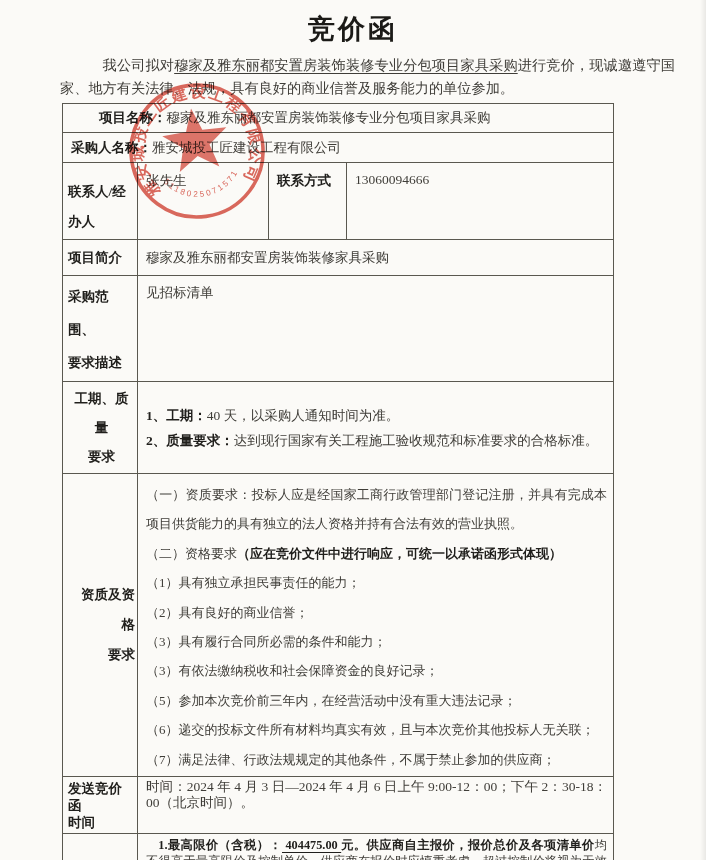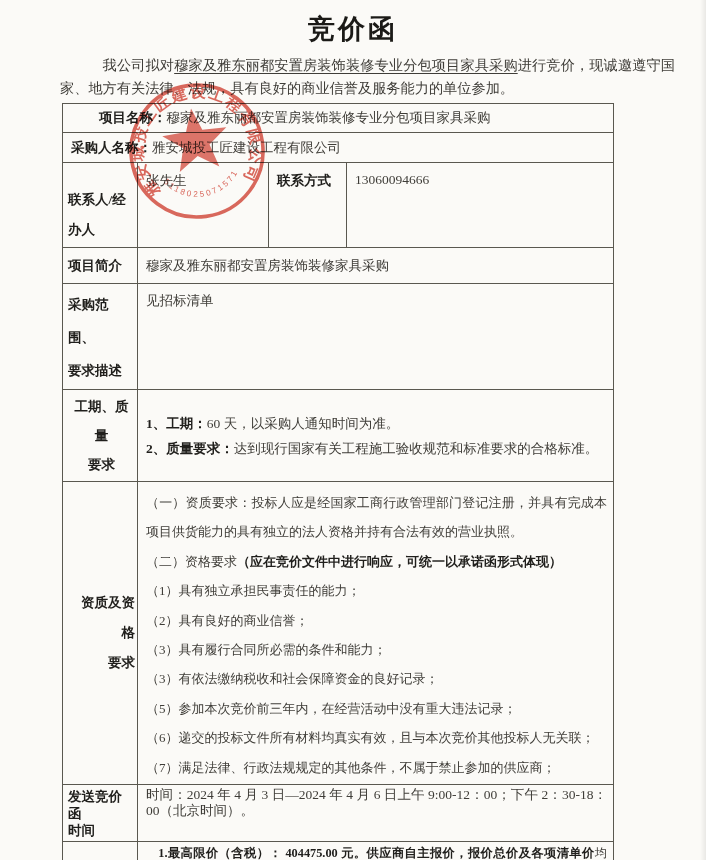--- a/index.html
+++ b/index.html
@@ -56,21 +56,21 @@
     padding:2px 2px 2px 5px;
     line-height:31px;
   }
   .b{font-weight:bold;color:var(--bold-ink);}
   .u{text-decoration:underline;text-underline-offset:3px;}
   p.ln{margin:0;text-align:justify;}
   
   tr.r1 td{height:29px;padding-left:36px;}
   tr.r2 td{height:30px;}
   tr.r3 td{height:60px;vertical-align:top;padding-top:9px;}
-  tr.r3 td.labelcell{line-height:30px;padding-top:22px;border-radius:20px;}
+  tr.r3 td.labelcell{line-height:30px;padding-top:14px;border-radius:20px;}
   tr.r4 td{height:30px;}
   tr.r5 td{height:62px;vertical-align:top;padding-top:8px;}
   tr.r5 td.labelcell{line-height:33px;padding-top:4px;}
   tr.r6 td{height:60px;}
   tr.r6 td.labelcell{text-align:center;line-height:29px;}
   tr.r6 p.ln{line-height:25px;}
   tr.r7 td{height:298px;}
   tr.r7 td.labelcell{text-align:right;line-height:30px;}
   tr.r7 td.content{vertical-align:top;padding-top:6px;}
   tr.r7 p.ln{line-height:29.4px;font-size:13px;}
@@ -131,21 +131,21 @@
     </tr>
     <tr class="r5">
       <td class="labelcell lbl">采购范围、
 要求描述</td>
       <td colspan="3">见招标清单</td>
     </tr>
     <tr class="r6">
       <td class="labelcell lbl">工期、质量
 要求</td>
       <td colspan="3" class="content">
-            <p class="ln"><span class="b">1、工期：</span><span>60 天，以采购人通知时间为准。</span></p>
+            <p class="ln"><span class="b">1、工期：</span><span>40 天，以采购人通知时间为准。</span></p>
             <p class="ln"><span class="b">2、质量要求：</span><span>达到现行国家有关工程施工验收规范和标准要求的合格标准。</span></p>
           </td>
     </tr>
     <tr class="r7">
       <td class="labelcell lbl">资质及资格
 要求</td>
       <td colspan="3" class="content">
             <p class="ln"><span>（一）资质要求：投标人应是经国家工商行政管理部门登记注册，并具有完成本项目供货能力的具有独立的法人资格并持有合法有效的营业执照。</span></p>
             <p class="ln"><span>（二）资格要求</span><span class="b">（应在竞价文件中进行响应，可统一以承诺函形式体现）</span></p>
             <p class="ln"><span>（1）具有独立承担民事责任的能力；</span></p>

